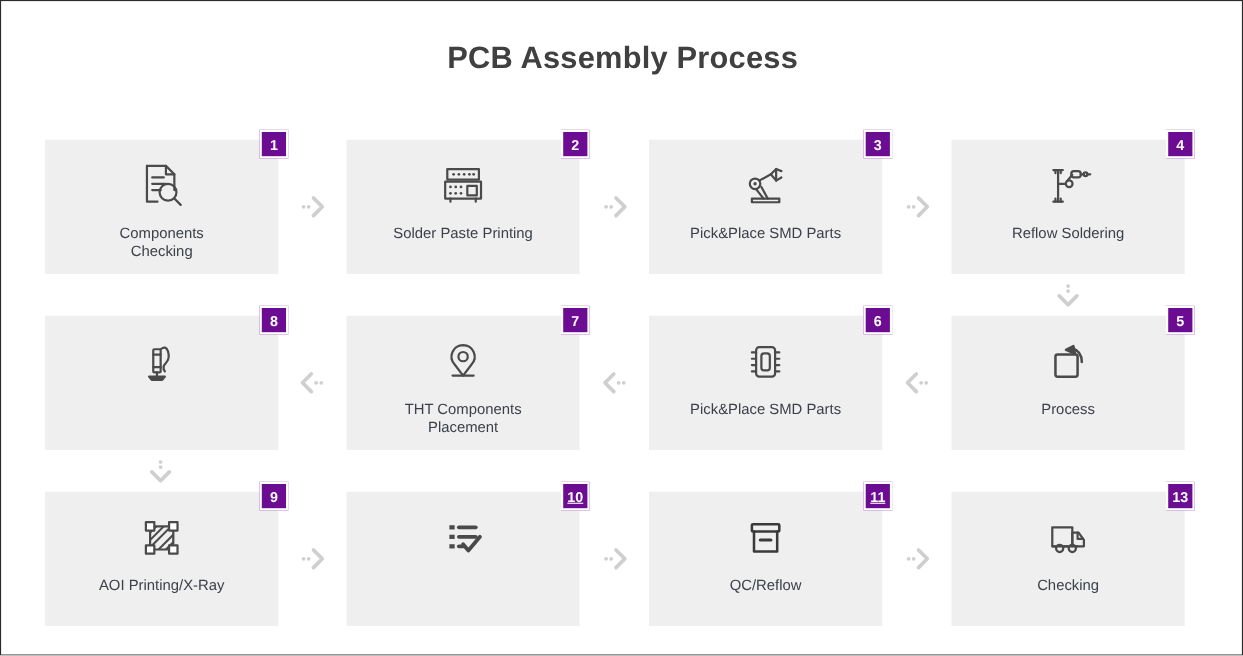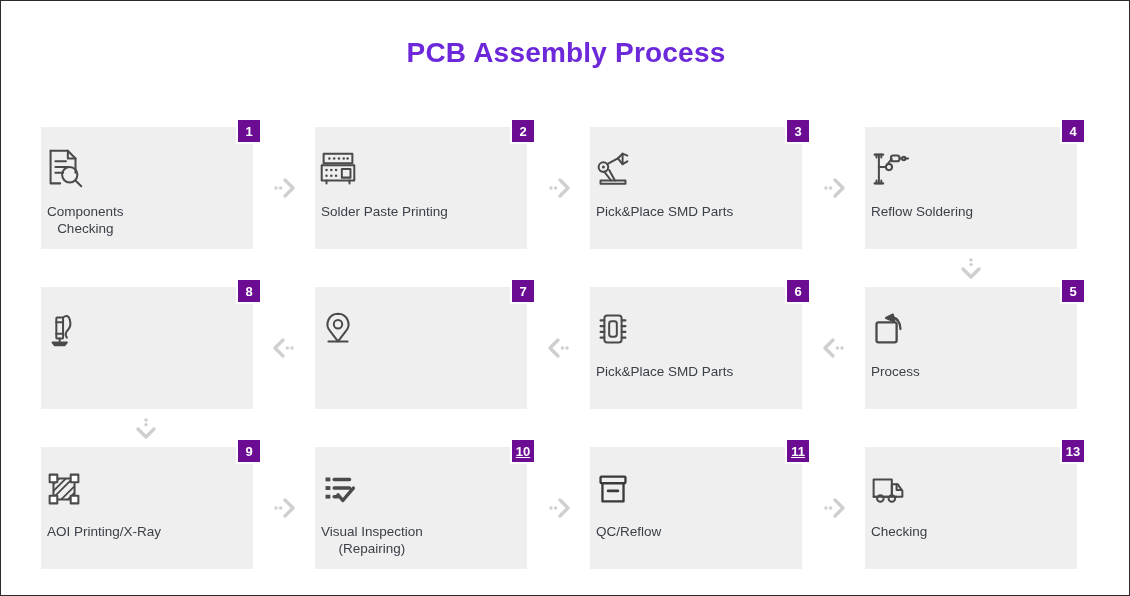--- a/index.html
+++ b/index.html
@@ -22,39 +22,39 @@
     background: #ffffff;
   }
   #title {
     position: absolute;
     top: 36px;
     left: 0;
     width: 1130px;
     text-align: center;
     font-size: 28px;
     font-weight: bold;
-    color: #6d28d9;
+    color: #404040;
     letter-spacing: 0.2px;
   }
 
   
   .card {
     position: absolute;
     width: 212px;
     height: 122px;
     background: #efefef;
     box-sizing: border-box;
   }
   .card-inner {
     position: relative;
     width: 100%;
     height: 100%;
     display: flex;
     flex-direction: column;
-    align-items: flex-start;
+    align-items: center;
     justify-content: flex-start;
   }
   .icon-wrap {
     margin-top: 16px;
     height: 52px;
     display: flex;
     align-items: center;
     justify-content: center;
   }
   .icon-wrap svg {
@@ -244,20 +244,22 @@
 
   <div class="card" style="left:314px; top:286px;">
     <div class="card-inner">
       <div class="icon-wrap">
         <svg width="46" height="46" viewBox="0 0 48 48" fill="none" stroke="#4a4a4a" stroke-width="2.1" stroke-linecap="round" stroke-linejoin="round">
           <path d="M24 8 a11 11 0 0 1 8 18.5 L24 37 L16 26.5 A11 11 0 0 1 24 8 z"></path>
           <circle cx="24" cy="19" r="4.4"></circle>
           <path d="M14 37 h20"></path>
         </svg>
       </div>
+      <div class="card-label">THT Components
+Placement</div>
     </div>
     <div class="badge" style="right:-9px; top:-9px;">7</div>
   </div>
 
   <div class="conn" style="left:541px; top:330px;">
     <svg width="34" height="34" viewBox="0 0 34 34" fill="none" stroke="#cfcfcf" stroke-width="3.4" stroke-linecap="round" stroke-linejoin="round">
       <path d="M16 9 l-8 8 l8 8"></path>
       <circle cx="25" cy="17" r="1.7" fill="#cfcfcf" stroke="none"></circle>
       <circle cx="20.4" cy="17" r="1.7" fill="#cfcfcf" stroke="none"></circle>
     </svg>
@@ -351,22 +353,20 @@
         <svg width="46" height="46" viewBox="0 0 48 48" fill="none" stroke="#4a4a4a" stroke-width="2.1" stroke-linecap="round" stroke-linejoin="round">
           <rect x="11" y="12" width="5" height="4" fill="#4a4a4a" stroke="none"></rect>
           <rect x="11" y="21" width="5" height="4" fill="#4a4a4a" stroke="none"></rect>
           <rect x="11" y="30" width="5" height="4" fill="#4a4a4a" stroke="none"></rect>
           <path d="M20 14 h16" stroke-width="3.6"></path>
           <path d="M20 23 h16" stroke-width="3.6"></path>
           <path d="M20 32 h4" stroke-width="3.6"></path>
           <path d="M24 30 l5 6 l11 -13" stroke-width="3.6"></path>
         </svg>
       </div>
-      <div class="card-label">Visual Inspection
-(Repairing)</div>
     </div>
     <div class="badge" style="right:-9px; top:-9px;text-decoration:underline;">10</div>
   </div>
 
   <div class="conn" style="left:541px; top:490px;">
     <svg width="34" height="34" viewBox="0 0 34 34" fill="none" stroke="#cfcfcf" stroke-width="3.4" stroke-linecap="round" stroke-linejoin="round">
       <path d="M18 9 l8 8 l-8 8"></path>
       <circle cx="9" cy="17" r="1.7" fill="#cfcfcf" stroke="none"></circle>
       <circle cx="13.6" cy="17" r="1.7" fill="#cfcfcf" stroke="none"></circle>
     </svg>

